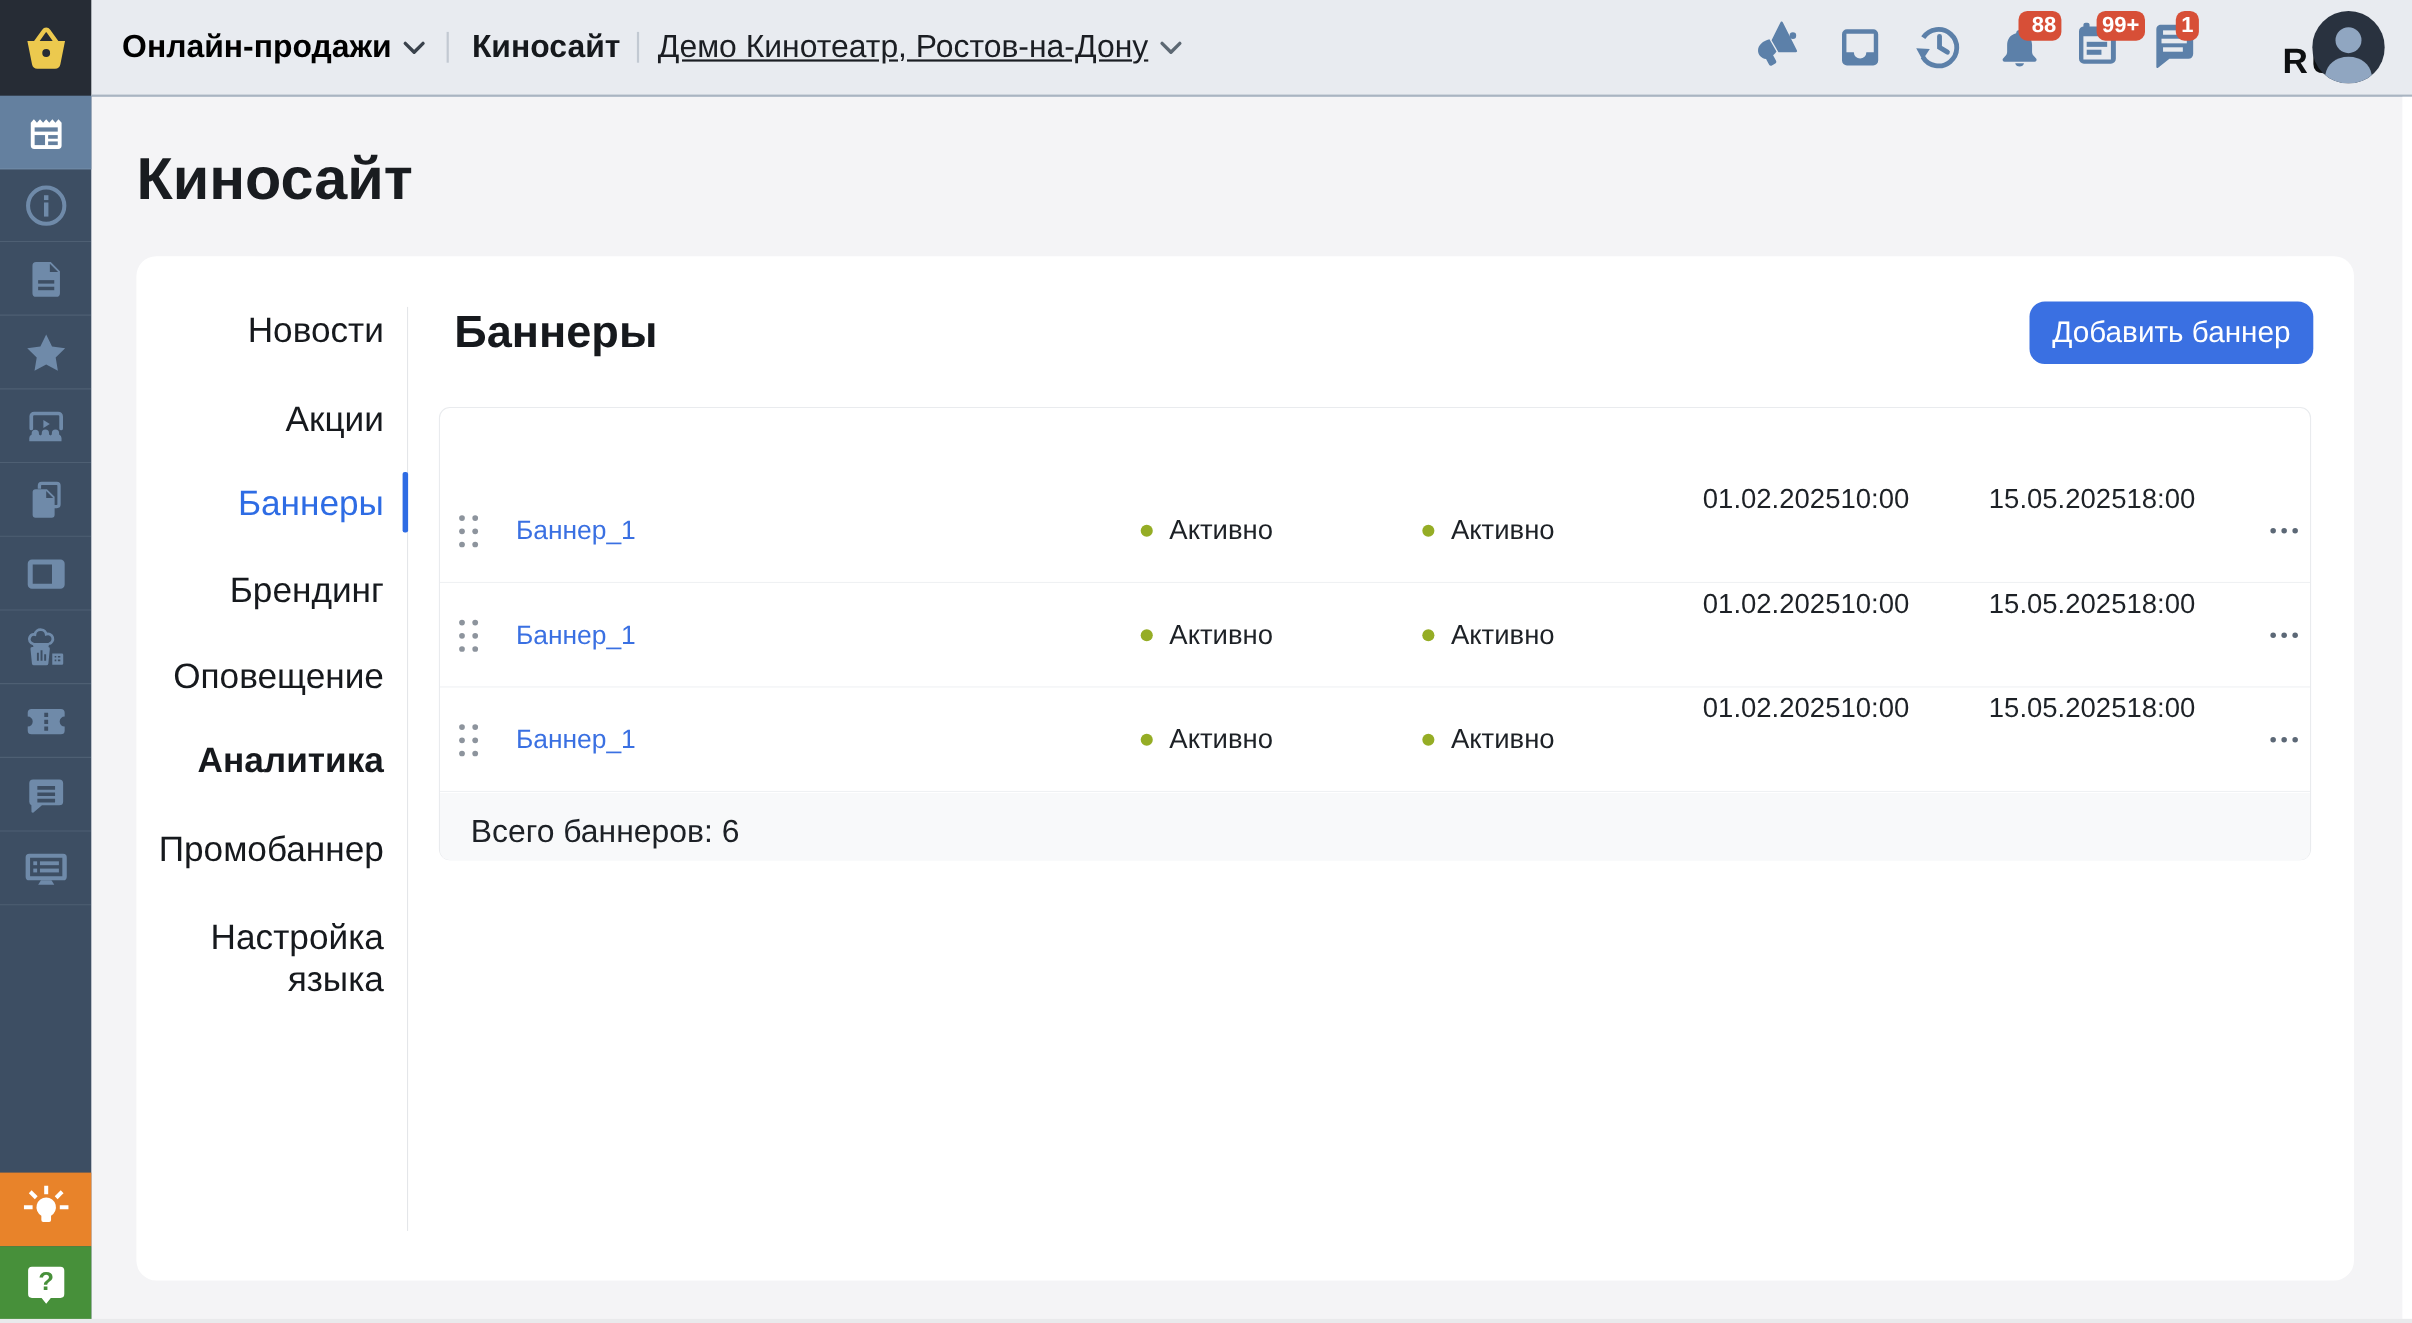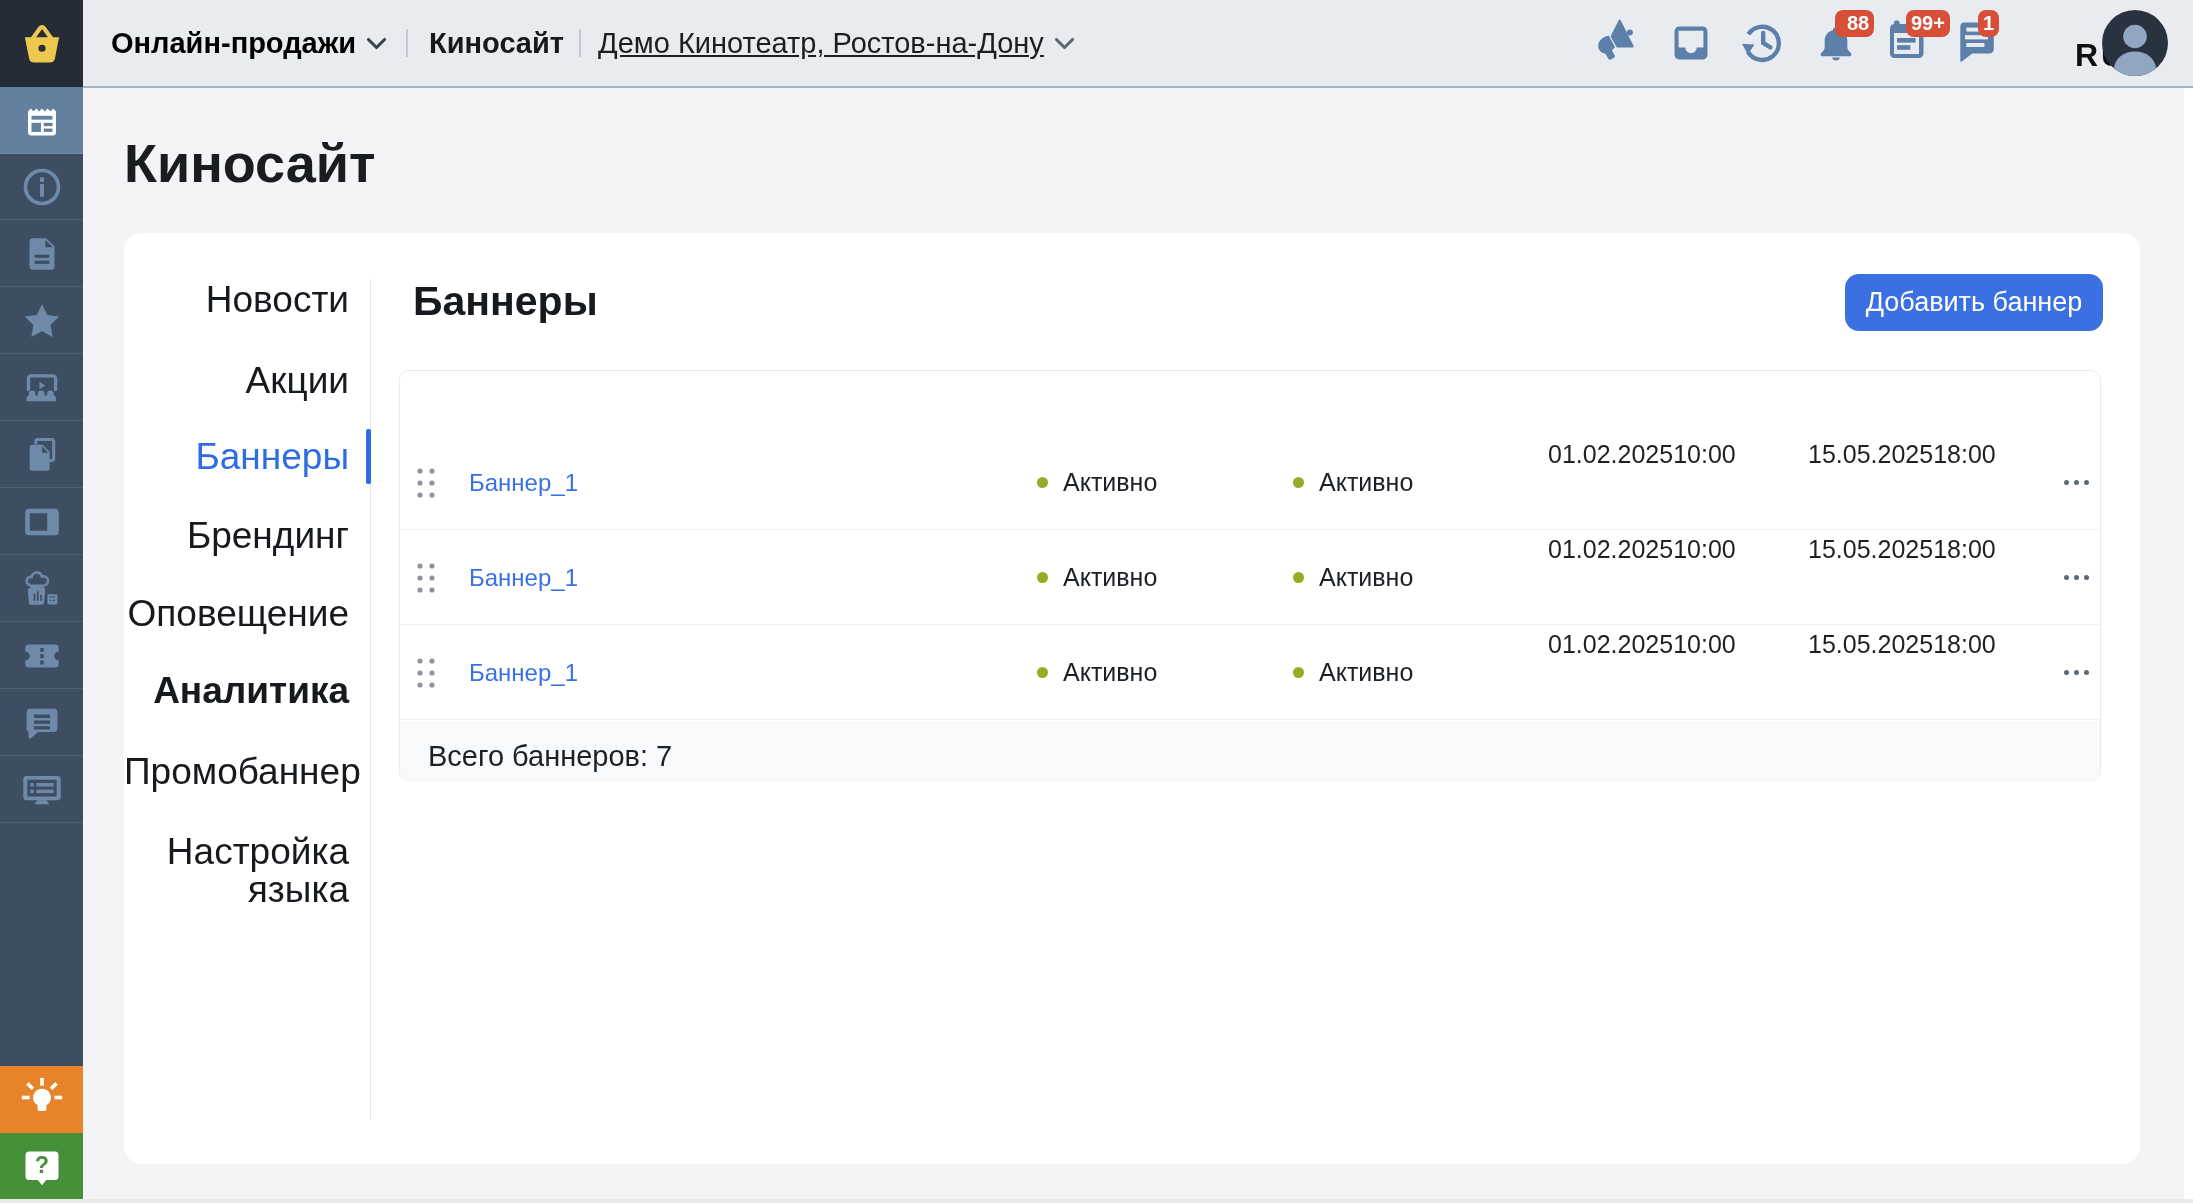--- a/index.html
+++ b/index.html
@@ -24,21 +24,21 @@
   .sidebar { position:absolute; left:0; top:88px; width:83px; height:1115px; background:#3d4e63; }
   .scell { position:absolute; left:0; width:83px; height:66px; display:flex; align-items:center; justify-content:center; border-bottom:1px solid rgba(182,199,214,0.14); }
   .scell.active { background:#64809f; }
   .scell.orange { background:#e8832a; border-bottom:0; }
   .scell.green { background:#47903a; border-bottom:0; }
 
   
   .h1 { position:absolute; left:124px; top:136px; font-size:54px; font-weight:600; color:#191c20; line-height:54px; }
   .card { position:absolute; left:124px; top:233px; width:2016px; height:931px; background:#fff; border-radius:18px; }
   .menu-div { position:absolute; left:246px; top:46px; width:1px; height:840px; background:#e4e6e9; }
-  .mitem { position:absolute; width:225px; text-align:right; font-size:37px; line-height:38px; color:#16191d; }
+  .mitem { position:absolute; width:225px; text-align:right; font-size:32px; line-height:38px; color:#16191d; }
   .mitem.active { color:#2e6ce4; }
   .active-bar { position:absolute; left:242px; top:196px; width:5px; height:55px; background:#2e6ce4; border-radius:2px; }
   .h2 { position:absolute; left:289px; top:45px; font-size:41px; font-weight:600; color:#16191d; line-height:46px; }
   .btn { position:absolute; left:1721px; top:41px; width:258px; height:57px; background:#3a70e2; border-radius:14px; color:#fff; font-size:27px; display:flex; align-items:center; justify-content:center; }
 
   
   .tbl { position:absolute; left:275px; top:137px; width:1702px; height:412px; border:1px solid #e9ebee; border-radius:10px; background:#fff; }
   .thead { position:absolute; left:0; top:0; width:1700px; height:64px; background:#f7f8f9; border-radius:9px 9px 0 0; border-bottom:1px solid #e9ebee; }
   .th { position:absolute; top:0; height:64px; display:flex; align-items:center; font-size:25px; font-weight:bold; color:#1d2126; }
   .thsep { position:absolute; top:16px; width:1px; height:32px; background:#dcdfe3; }
@@ -344,18 +344,18 @@
       <div class="dates" style="left:1408px;">
           <span>15.05.2025</span>
           <span>18:00</span>
         </div>
       <div class="dots3">
           <i></i>
           <i></i>
           <i></i>
         </div>
     </div>
-    <div class="tfoot">Всего баннеров: 7</div>
+    <div class="tfoot">Всего баннеров: 6</div>
   </div>
 </div>
 
 <div class="sb-right"></div>
 <div class="sb-bottom"></div>
 
 </body></html>

